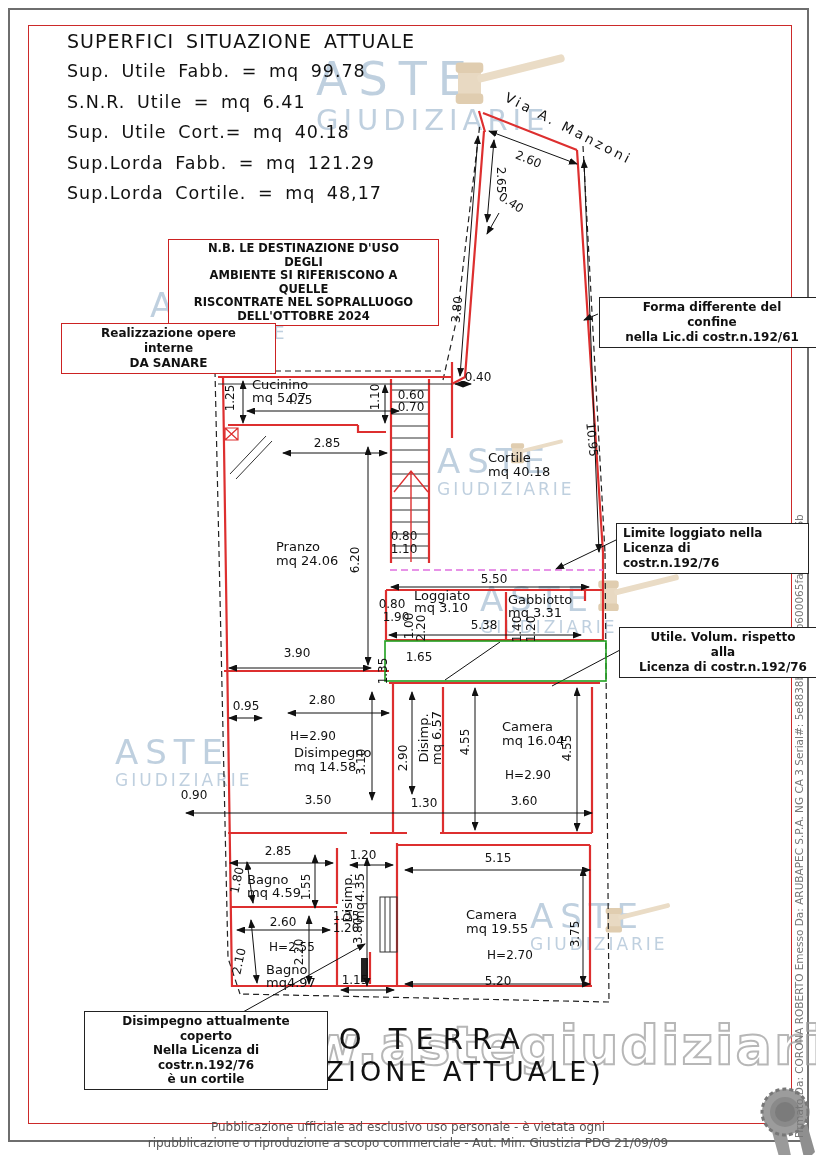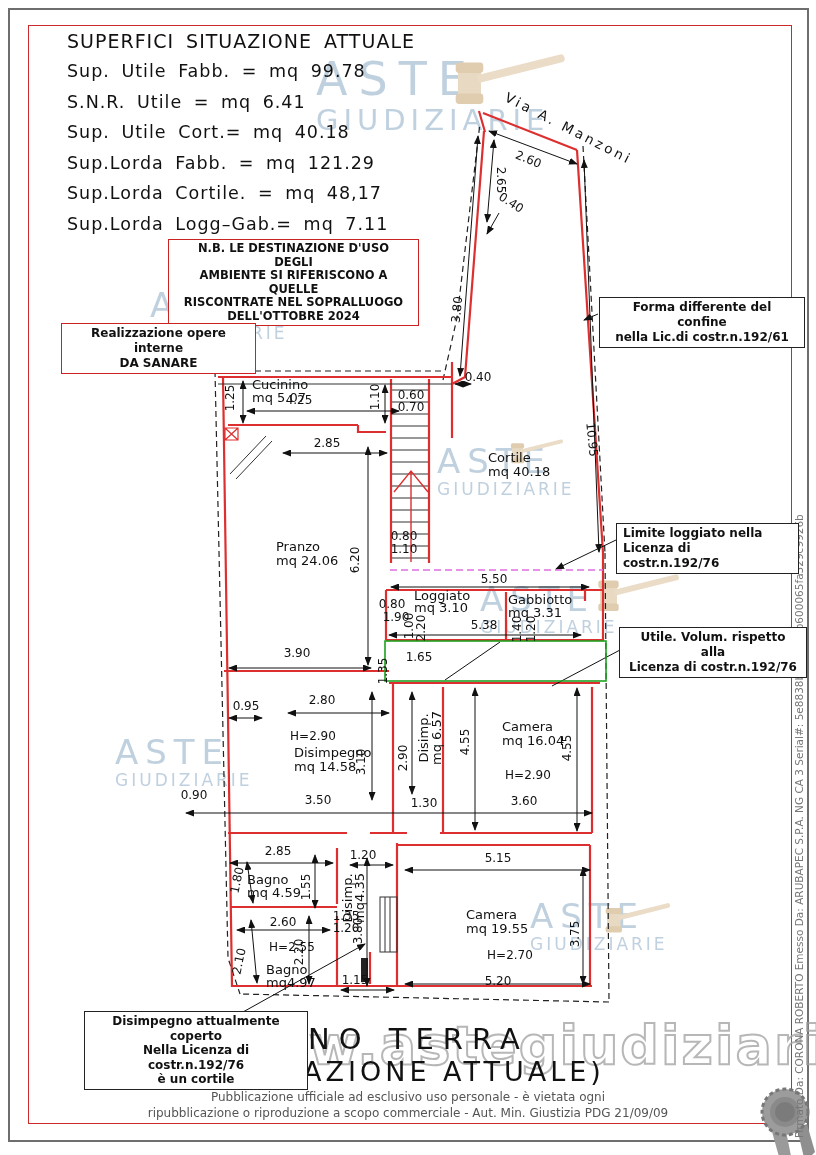--- a/index.html
+++ b/index.html
@@ -8,21 +8,21 @@
   .gray-frame{position:absolute;left:8px;top:8px;width:797px;height:1130px;
         border:2px solid #6e6e6e;z-index:0;}
   .red-frame{position:absolute;left:28px;top:25px;width:762px;height:1097px;
         border:1.5px solid #cc2a2a;z-index:0;}
   
   .header{position:absolute;left:67px;top:30px;z-index:3;letter-spacing:1px;word-spacing:5px;}
   .header .h-title{font-size:19px;margin-bottom:9px;}
   .header .h-line{font-size:17.5px;margin-bottom:10.5px;}
   
   .nbox{position:absolute;background:#fff;z-index:3;text-align:center;
-        font-weight:700;line-height:13.5px;font-size:11.5px;padding:2px 8px;}
+        font-weight:700;line-height:13.5px;font-size:11.5px;padding:2px 18px;}
   .red-border{border:1.5px solid #cc2222;}
   .black-border{border:1.5px solid #222;}
   .nb-box{left:168px;top:239px;width:233px;}
   .opere-box{left:61px;top:323px;width:177px;font-size:12px;line-height:15px;}
   .forma-box{left:599px;top:297px;width:188px;font-size:12px;line-height:15px;}
   .limite-box{left:616px;top:523px;width:167px;font-size:12px;line-height:15px;text-align:left;padding-left:6px;}
   .ampl-box{left:619px;top:627px;width:170px;font-size:12px;line-height:15px;}
   .coperto-box{left:37px;top:1011px;width:206px;font-size:12px;line-height:14.5px;margin-left:47px;}
   
   .wm{position:absolute;z-index:1;color:#b5c8da;opacity:.85;line-height:1;pointer-events:none;}
@@ -34,21 +34,21 @@
         letter-spacing:2px;color:rgba(255,255,255,0.12);-webkit-text-stroke:2px #a0a0a0;
         white-space:nowrap;opacity:.75;pointer-events:none;}
   
   .via-label{position:absolute;left:506px;top:88px;z-index:2;font-size:13.5px;letter-spacing:3px;
         transform:rotate(27deg);transform-origin:0 50%;white-space:nowrap;}
   
   .title-main{position:absolute;left:0;top:1022px;width:764px;text-align:center;z-index:2;
         font-size:29px;letter-spacing:9px;}
   .title-sub{position:absolute;left:0;top:1056px;width:816px;text-align:center;z-index:2;
         font-size:27px;letter-spacing:4px;}
-  .footer-line{position:absolute;width:816px;text-align:center;z-index:2;color:#555;font-size:12px;}
+  .footer-line{position:absolute;width:816px;text-align:center;z-index:2;color:#555;font-size:12px;margin-top:30px;}
   .f1{top:1090px;}
   .f2{top:1106px;}
   .signature{position:absolute;left:793px;top:1138px;z-index:2;width:585px;color:#777;
         font-size:10.5px;transform:rotate(-90deg);transform-origin:0 0;white-space:nowrap;}
   
   #plan-svg{position:absolute;left:0;top:0;z-index:2;}
   .dim{font:12px "DejaVu Sans",sans-serif;fill:#111;text-anchor:middle;}
   .room{font:13px "DejaVu Sans",sans-serif;fill:#111;}
 </style>
 </head>
@@ -86,21 +86,20 @@
 
   <div class="url-wm">www.astegiudiziarie.it</div>
 
   <div class="header">
     <div class="h-title">SUPERFICI SITUAZIONE ATTUALE</div>
     <div class="h-line">Sup. Utile Fabb. = mq 99.78</div>
     <div class="h-line">S.N.R. Utile = mq 6.41</div>
     <div class="h-line">Sup. Utile Cort.= mq 40.18</div>
     <div class="h-line">Sup.Lorda Fabb. = mq 121.29</div>
     <div class="h-line">Sup.Lorda Cortile. = mq 48,17</div>
-    <div class="h-line">Sup.Lorda Logg–Gab.= mq 7.11</div>
   </div>
 
   <svg id="plan-svg" width="816" height="1155" viewBox="0 0 816 1155">
     <defs>
       <marker id="arr" markerWidth="9" markerHeight="7" refX="8" refY="3.5" orient="auto-start-reverse">
         <path d="M0,0 L9,3.5 L0,7 Z" fill="#111"></path>
       </marker>
       <g id="gavel">
         <rect x="0" y="0" width="20" height="30" rx="4" fill="#e8d9c2"></rect>
         <rect x="-2" y="-3" width="24" height="9" rx="3" fill="#e0cdb0"></rect>

